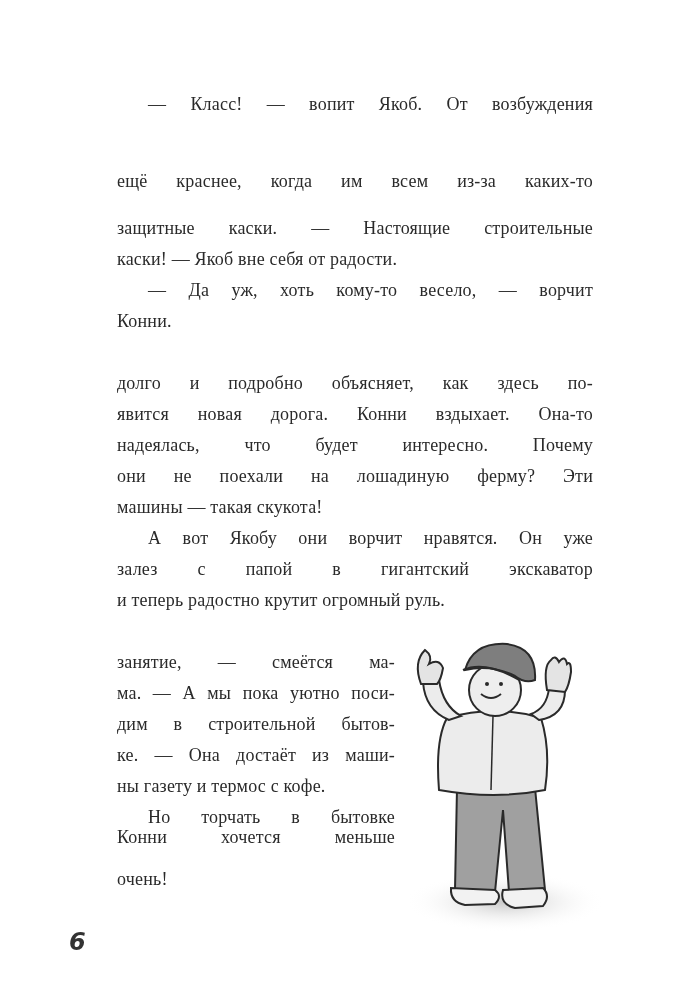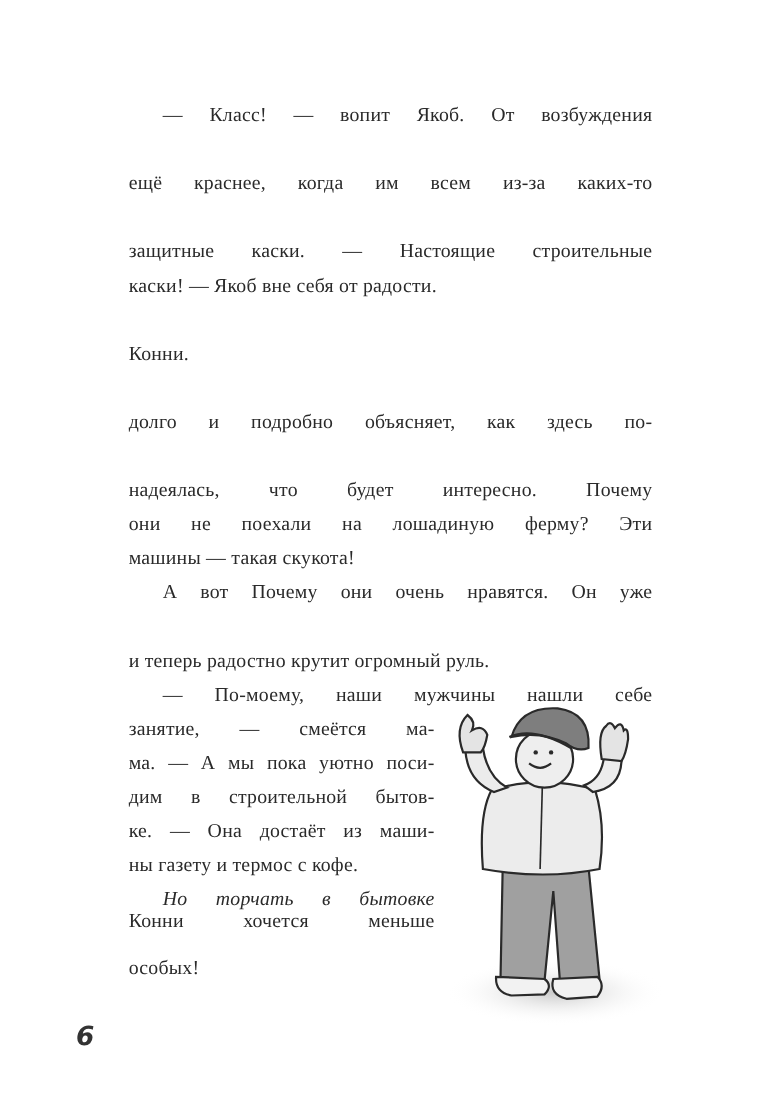--- a/index.html
+++ b/index.html
@@ -11,52 +11,54 @@
     }
     .line {
       position: absolute; left: 117px; width: 476px;
       font-size: 18px; line-height: 31px; height: 31px;
       white-space: nowrap; text-align: justify; text-align-last: justify;
       letter-spacing: 0.2px;
     }
     .line.indent { left: 148px; width: 445px; }
     .line.last { text-align-last: left; }
     .line.narrow { width: 278px; }
-    .line.narrow.indent { width: 247px; font-style: italic; }
+    .line.narrow.indent { width: 247px; }
     .page-number {
       position: absolute; left: 69px; top: 928px;
       font-family: "DejaVu Sans", sans-serif; font-style: italic; font-weight: bold;
       font-size: 24px; color: #333;
     }
     .illustration { position: absolute; left: 395px; top: 640px; width: 230px; height: 300px; }
   </style>
 </head>
 <body>
 
 <div class="page">
   <div class="line indent" style="top:89px">— Класс! — вопит Якоб. От возбуждения</div>
-  <div class="line" style="top:151px">ещё краснее, когда им всем из-за каких-то</div>
+  <div class="line" style="top:166px">ещё краснее, когда им всем из-за каких-то</div>
   <div class="line last" style="top:244px">каски! — Якоб вне себя от радости.</div>
   <div class="line" style="top:213px">защитные каски. — Настоящие строительные</div>
+  <div class="line indent" style="top:275px">— Да уж, хоть кому-то весело, — ворчит</div>
   <div class="line last" style="top:306px">Конни.</div>
   <div class="line" style="top:368px">долго и подробно объясняет, как здесь по-</div>
+  <div class="line" style="top:399px">явится новая дорога. Конни вздыхает. Она-то</div>
   <div class="line" style="top:430px">надеялась, что будет интересно. Почему</div>
   <div class="line" style="top:461px">они не поехали на лошадиную ферму? Эти</div>
   <div class="line last" style="top:492px">машины — такая скукота!</div>
-  <div class="line indent" style="top:523px">А вот Почему они очень нравятся. Он уже</div>
+  <div class="line indent" style="top:523px">А вот Якобу они ворчит нравятся. Он уже</div>
+  <div class="line" style="top:554px">залез с папой в гигантский экскаватор</div>
   <div class="line last" style="top:585px">и теперь радостно крутит огромный руль.</div>
-  <div class="line indent" style="top:616px">— По-моему, наши мужчины нашли себе</div>
   <div class="line narrow" style="top:647px">занятие, — смеётся ма-</div>
   <div class="line narrow" style="top:678px">ма. — А мы пока уютно поси-</div>
   <div class="line narrow" style="top:709px">дим в строительной бытов-</div>
   <div class="line narrow" style="top:740px">ке. — Она достаёт из маши-</div>
   <div class="line narrow last" style="top:771px">ны газету и термос с кофе.</div>
   <div class="line narrow indent" style="top:802px">Но торчать в бытовке</div>
   <div class="line narrow" style="top:822px">Конни хочется меньше</div>
-  <div class="line narrow last" style="top:864px">особых!</div>
+  <div class="line narrow last" style="top:864px">очень!</div>
 
   <div class="illustration">
     <svg width="230" height="300" viewBox="0 0 230 300">
       <defs>
         <radialGradient id="shd" cx="50%" cy="50%" r="50%">
           <stop offset="0%" stop-color="#c8c8c8"></stop>
           <stop offset="100%" stop-color="#ffffff" stop-opacity="0"></stop>
         </radialGradient>
       </defs>
       <ellipse cx="110" cy="262" rx="100" ry="30" fill="url(#shd)"></ellipse>

